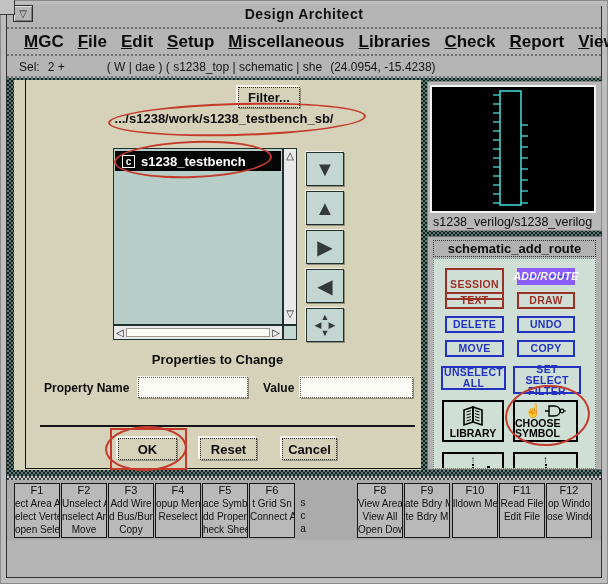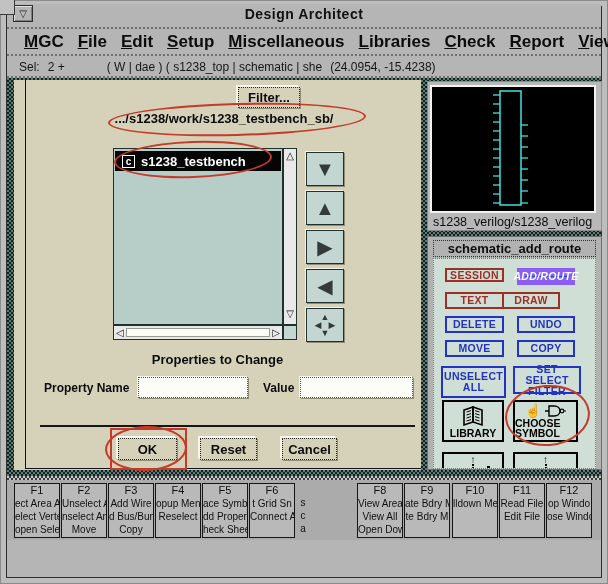--- a/index.html
+++ b/index.html
@@ -244,29 +244,29 @@
             <line x1="89" y1="116" x2="96" y2="116"></line>
         </g>
       </svg>
     </div>
     <div class="preview-label">s1238_verilog/s1238_verilog</div>
   </div>
 
   <div class="palette">
     <div class="palette-title">schematic_add_route</div>
     <div class="palette-body">
-      <div class="pal-btn pal-red" style="left:11px; top:9px;  width:59px; height:14px;">SESSION</div>
+      <div class="pal-btn pal-red" style="left:11px; top:9px;  width:59px; height:32px;">SESSION</div>
       <div class="pal-btn pal-red-active" style="left:83px; top:9px;  width:58px; height:17px;">ADD/ROUTE</div>
       <div class="pal-btn pal-red" style="left:11px; top:33px; width:59px; height:17px;">TEXT</div>
-      <div class="pal-btn pal-red" style="left:68px; top:33px; width:58px; height:17px;">DRAW</div>
+      <div class="pal-btn pal-red" style="left:83px; top:33px; width:58px; height:17px;">DRAW</div>
       <div class="pal-btn pal-blue" style="left:11px; top:57px; width:59px; height:17px;">DELETE</div>
       <div class="pal-btn pal-blue" style="left:83px; top:57px; width:58px; height:17px;">UNDO</div>
       <div class="pal-btn pal-blue" style="left:11px; top:81px; width:59px; height:17px;">MOVE</div>
       <div class="pal-btn pal-blue" style="left:83px; top:81px; width:58px; height:17px;">COPY</div>
-      <div class="pal-btn pal-blue" style="left:7px;  top:107px; width:65px; height:32px;">UNSELECT ALL</div>
+      <div class="pal-btn pal-blue" style="left:7px;  top:107px; width:65px; height:24px;">UNSELECT ALL</div>
       <div class="pal-btn pal-blue" style="left:79px; top:107px; width:68px; height:28px;">SET SELECT FILTER</div>
 
       <div class="pal-icon-btn" style="left:8px; top:141px; width:62px; height:42px;">
         <span class="glyph">
           <svg width="26" height="24" viewBox="0 0 26 24">
             <path d="M13 3 L4 6 L4 21 L13 18 Z" fill="none" stroke="#000" stroke-width="1.6"></path>
             <path d="M13 3 L22 6 L22 21 L13 18 Z" fill="none" stroke="#000" stroke-width="1.6"></path>
             <path d="M6.5 8 L11 6.6 M6.5 11 L11 9.6 M6.5 14 L11 12.6 M6.5 17 L11 15.6 M15 6.6 L19.5 8 M15 9.6 L19.5 11 M15 12.6 L19.5 14 M15 15.6 L19.5 17" stroke="#000" stroke-width="1"></path>
           </svg>
         </span>

